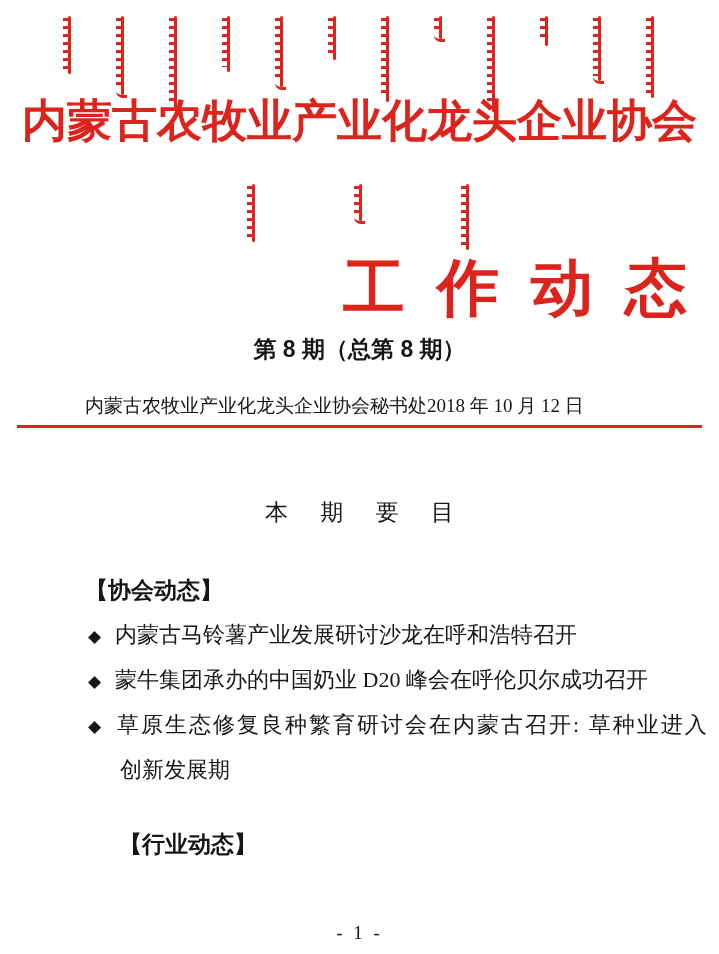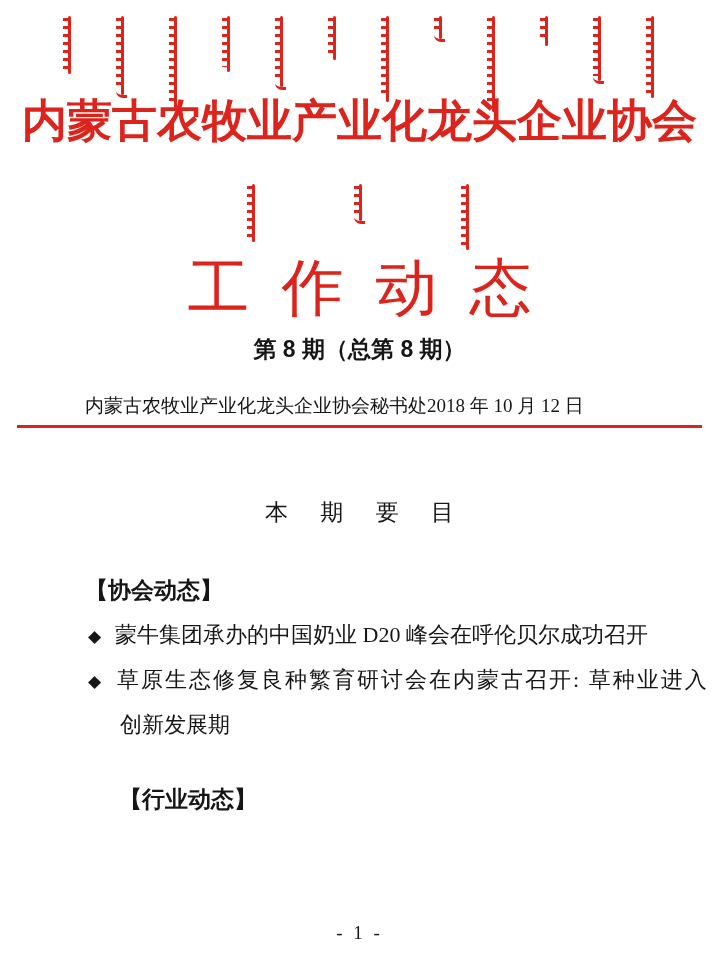--- a/index.html
+++ b/index.html
@@ -26,22 +26,22 @@
   }
   .mg.tail { border-bottom:3px solid var(--red); border-bottom-left-radius:7px; }
 
   
   .org-title {
     margin:-6px 0 0; text-align:center; color:var(--red);
     font-size:45px; font-weight:bold; line-height:54px; letter-spacing:0;
     font-family:"Liberation Serif", serif; white-space:nowrap;
   }
   .bulletin-title {
-    margin:8px 0 0; text-align:center; color:var(--red);
-    font-size:62px; font-weight:normal; line-height:60px;
+    margin:8px 0 0; text-align:right; color:var(--red);
+    font-size:62px; font-weight:bold; line-height:60px;
     letter-spacing:32px; text-indent:32px; white-space:nowrap;
   }
   .issue-line {
     margin-top:18px; text-align:center; font-size:23px; line-height:26px;
     font-weight:bold; font-family:Liberation Sans, sans-serif;
   }
   .masthead-row {
     display:flex; justify-content:flex-start; align-items:baseline;
     margin:32px 62px 0 85px; font-size:19px; line-height:24px;
   }
@@ -105,20 +105,23 @@
     <span>2018 年 10 月 12 日</span>
   </div>
 
   <div class="rule"></div>
 
   <div class="toc-heading">本 期 要 目</div>
 
   <div class="section first">
     <div class="sec-title">【协会动态】</div>
 
+    <div class="item-line">
+      <span class="bullet">◆</span><span>内蒙古马铃薯产业发展研讨沙龙在呼和浩特召开</span>
+    </div>
 
     <div class="item-line">
       <span class="bullet">◆</span><span>蒙牛集团承办的中国奶业 D20 峰会在呼伦贝尔成功召开</span>
     </div>
 
     <div class="item-line wide">
       <span class="bullet">◆</span><span>草原生态修复良种繁育研讨会在内蒙古召开: 草种业进入</span>
     </div>
     <div class="cont">创新发展期</div>
   </div>

